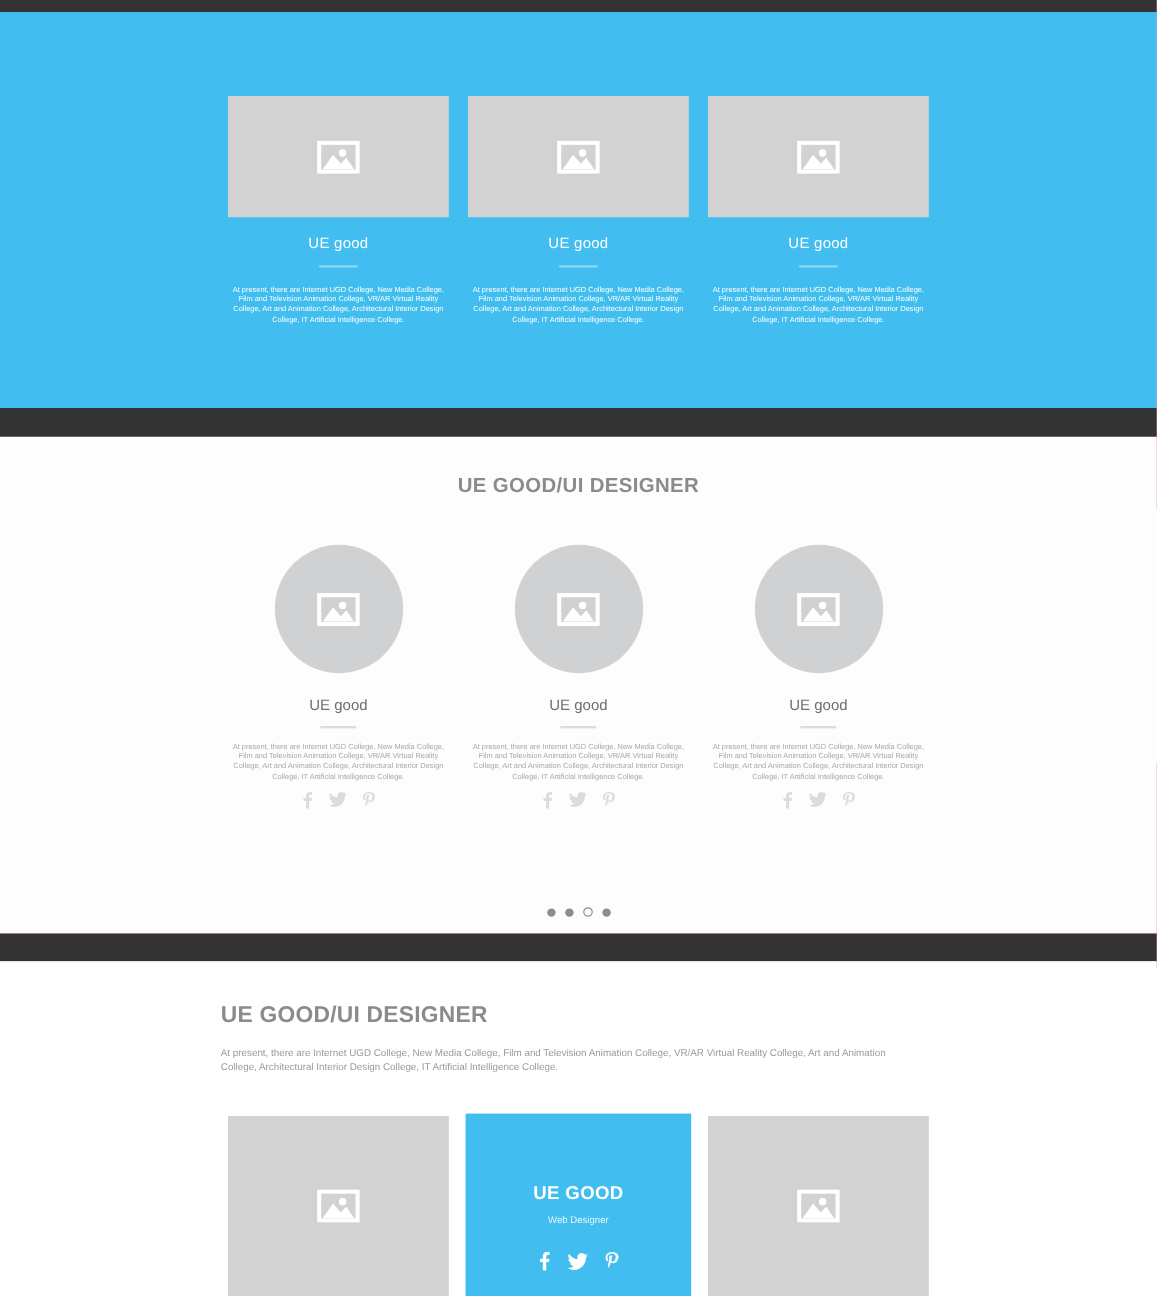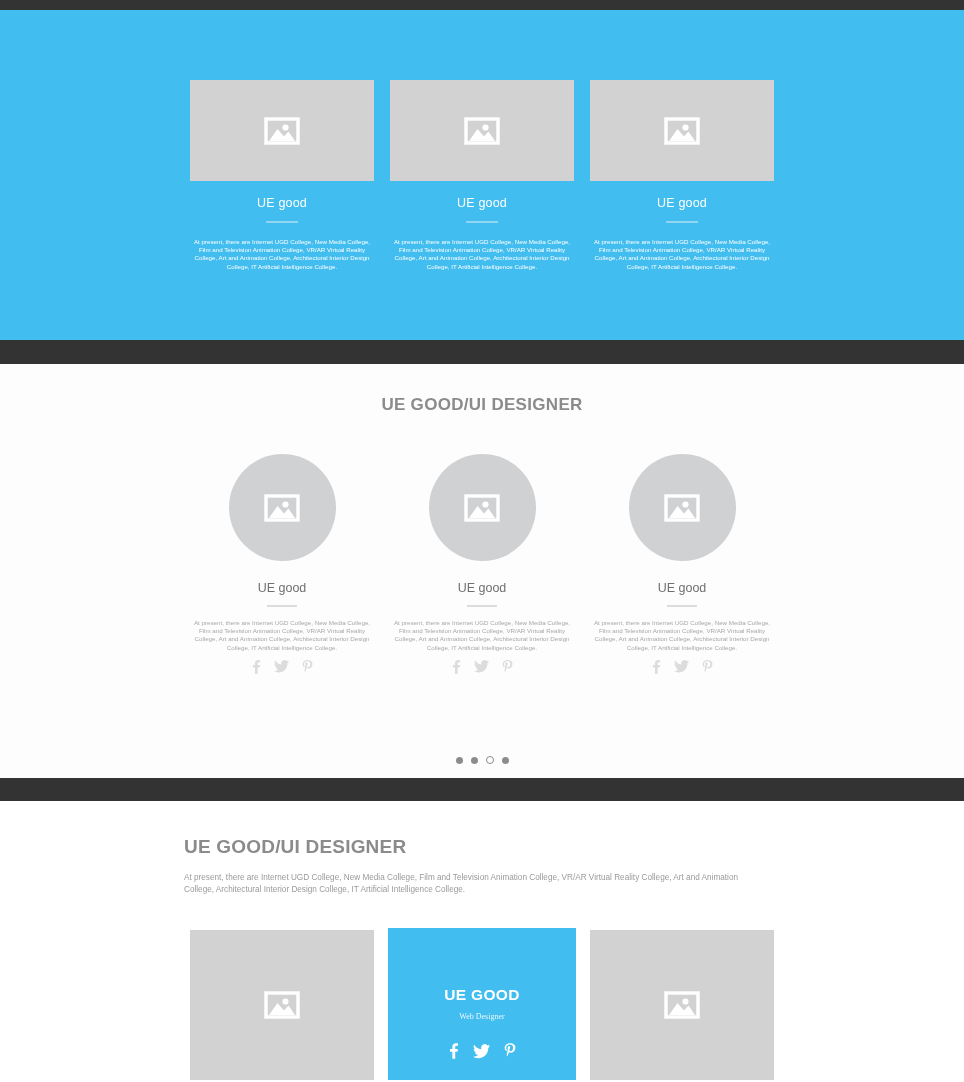--- a/index.html
+++ b/index.html
@@ -259,21 +259,20 @@
     font-size: 15.5px;
     font-weight: bold;
     color: #ffffff;
     letter-spacing: .3px;
   }
 
   .featured-role {
     margin-top: 8px;
     font-size: 8px;
     color: #e8f7fe;
-    font-family: Liberation Serif, serif;
   }
 
   .featured-social {
     margin-top: 22px;
     display: flex;
     gap: 14px;
     align-items: center;
   }
 </style>
 </head>

